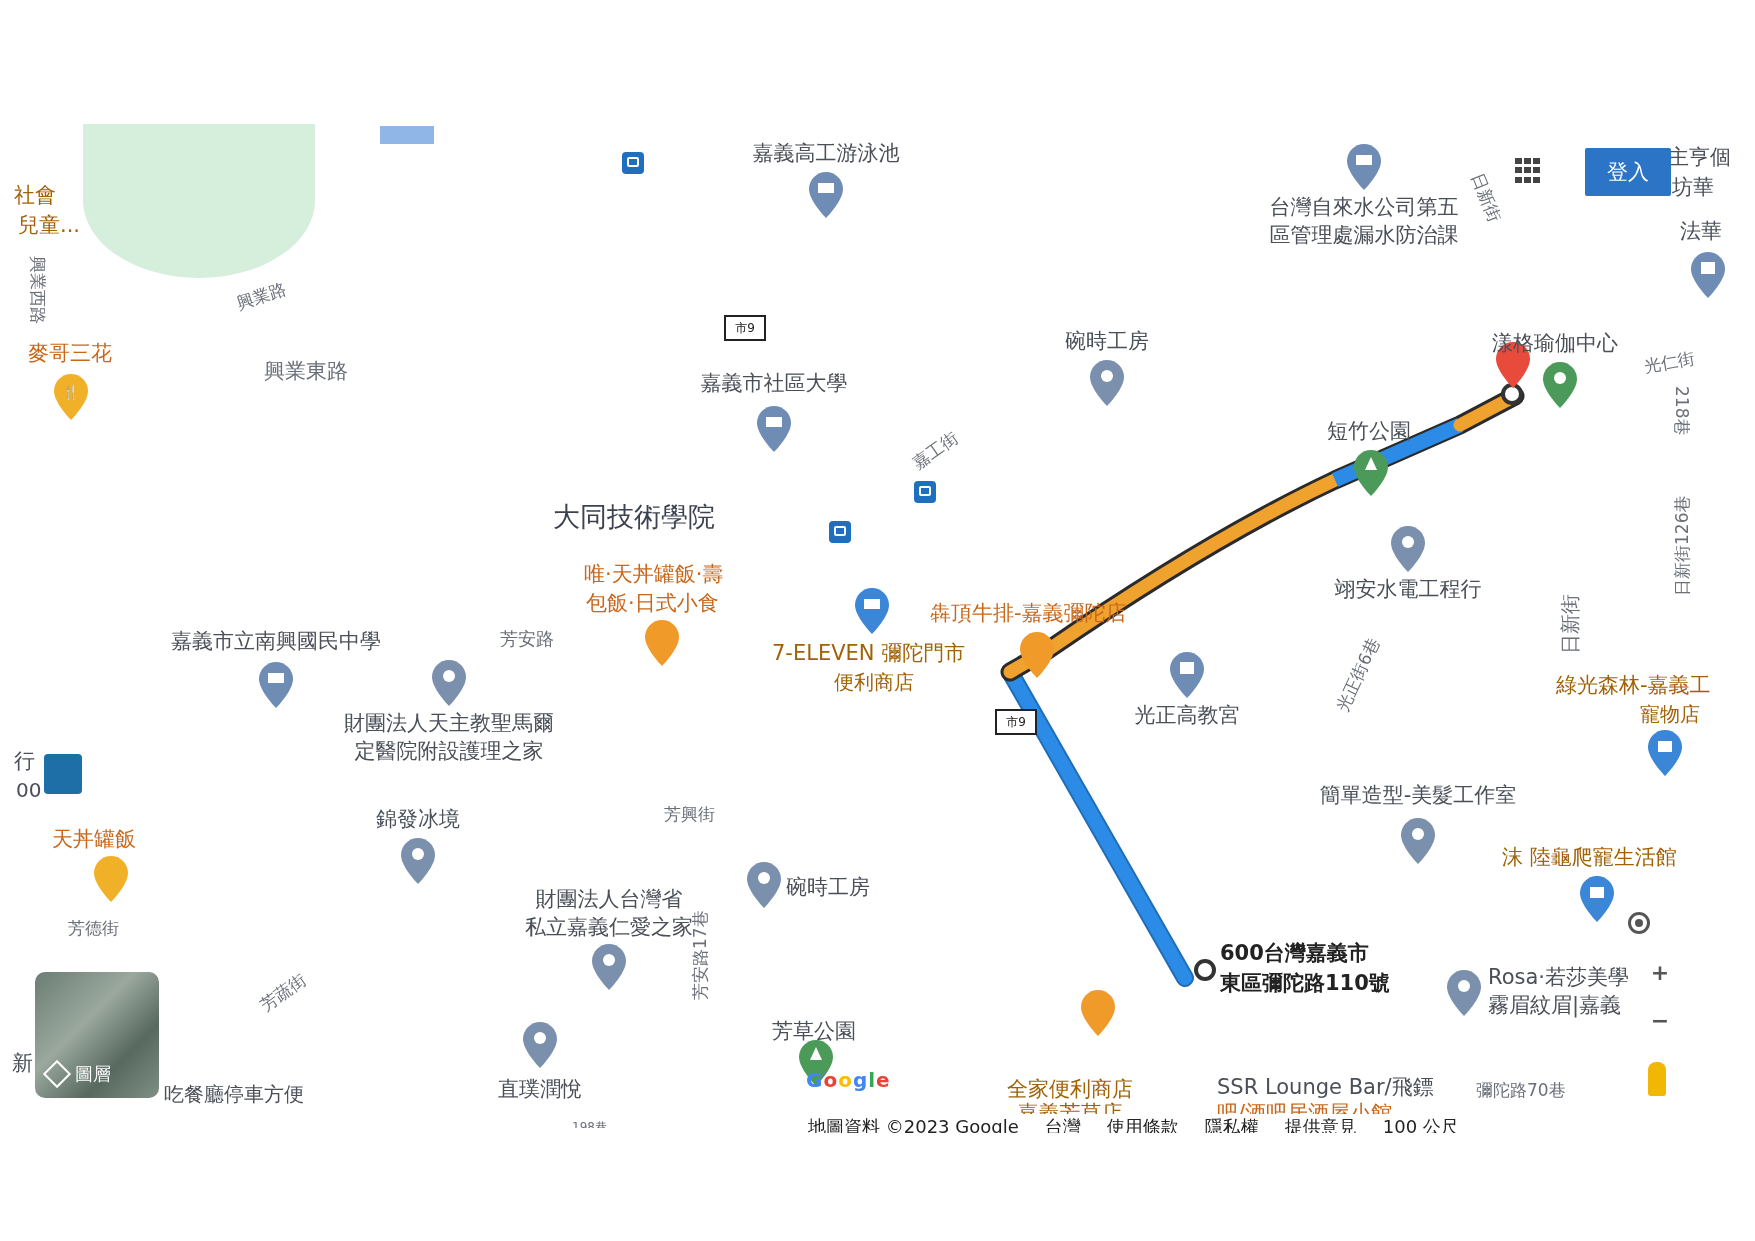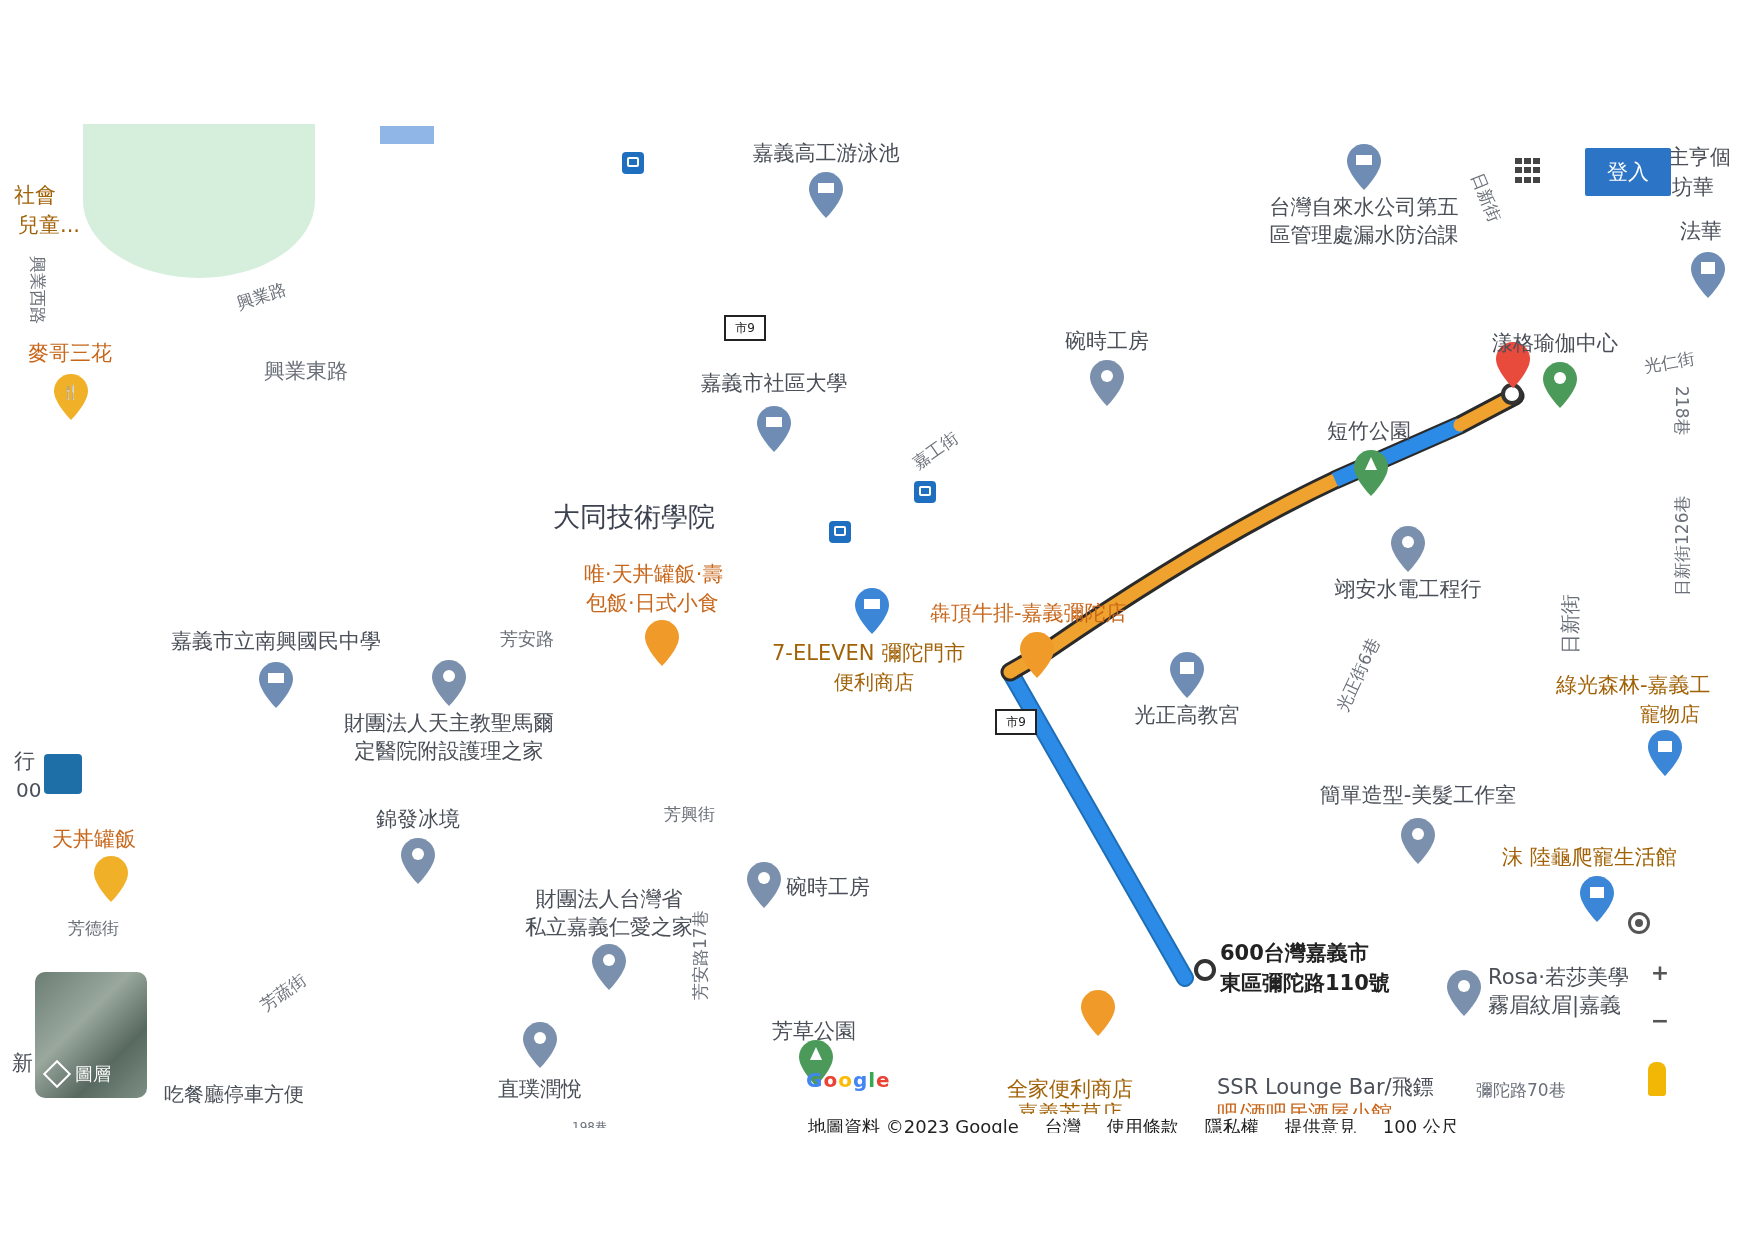--- a/index.html
+++ b/index.html
@@ -15,21 +15,21 @@
   .lbl.small{font-size:20px;}
   .pin{position:absolute;width:34px;height:46px;transform:translate(-50%,-100%);}
   .bus{position:absolute;width:22px;height:22px;background:#1e6fc0;border-radius:4px;transform:translate(-50%,-50%);}
   .bus::after{content:"";position:absolute;left:5px;top:5px;width:12px;height:10px;border:2px solid #fff;border-radius:2px;box-sizing:border-box;}
   .shield{position:absolute;width:38px;height:22px;border:2px solid #222;background:#fff;font-size:12px;color:#222;display:flex;align-items:center;justify-content:center;transform:translate(-50%,-50%);}
   .park{position:absolute;left:83px;top:124px;width:232px;height:154px;background:#d6efdc;border-radius:0 0 120px 120px/0 0 80px 80px;}
   .bluerect{position:absolute;left:380px;top:126px;width:54px;height:18px;background:#8fb6e6;}
   .login{position:absolute;left:1585px;top:148px;width:86px;height:48px;background:#2b74c6;color:#fff;font-size:21px;display:flex;align-items:center;justify-content:center;border-radius:2px;}
   .apps{position:absolute;left:1515px;top:158px;width:26px;height:26px;display:grid;grid-template-columns:repeat(3,7px);gap:2px;}
   .apps span{width:7px;height:6px;background:#444;}
-  .layers{position:absolute;left:35px;top:972px;width:112px;height:126px;border-radius:10px;background:linear-gradient(135deg,#6b7d74,#9aa89e 40%,#58695f 70%,#7e8f85);overflow:hidden;}
+  .layers{position:absolute;left:35px;top:972px;width:124px;height:126px;border-radius:10px;background:linear-gradient(135deg,#6b7d74,#9aa89e 40%,#58695f 70%,#7e8f85);overflow:hidden;}
   .layers .lt{position:absolute;left:12px;bottom:12px;color:#fff;font-size:18px;display:flex;align-items:center;gap:8px;}
   .layers .lt i{display:inline-block;width:16px;height:16px;border:2px solid #fff;transform:rotate(45deg);}
   .ctrl{position:absolute;left:1640px;color:#555;font-size:22px;transform:translateX(-50%);}
   .locate{position:absolute;left:1628px;top:912px;width:22px;height:22px;border-radius:50%;border:3px solid #555;box-sizing:border-box;}
   .locate::after{content:"";position:absolute;left:4px;top:4px;width:8px;height:8px;background:#555;border-radius:50%;}
   .pegman{position:absolute;left:1648px;top:1062px;width:18px;height:34px;background:#f2b705;border-radius:8px 8px 3px 3px;}
   .google{position:absolute;left:806px;top:1068px;font-size:20px;font-weight:bold;letter-spacing:1px;}
   .footer{position:absolute;left:808px;top:1115px;font-size:18px;color:#222;display:flex;gap:26px;white-space:nowrap;}
   .endpt{position:absolute;width:14px;height:14px;border:4px solid #333;border-radius:50%;background:#fff;transform:translate(-50%,-50%);}
 </style>

